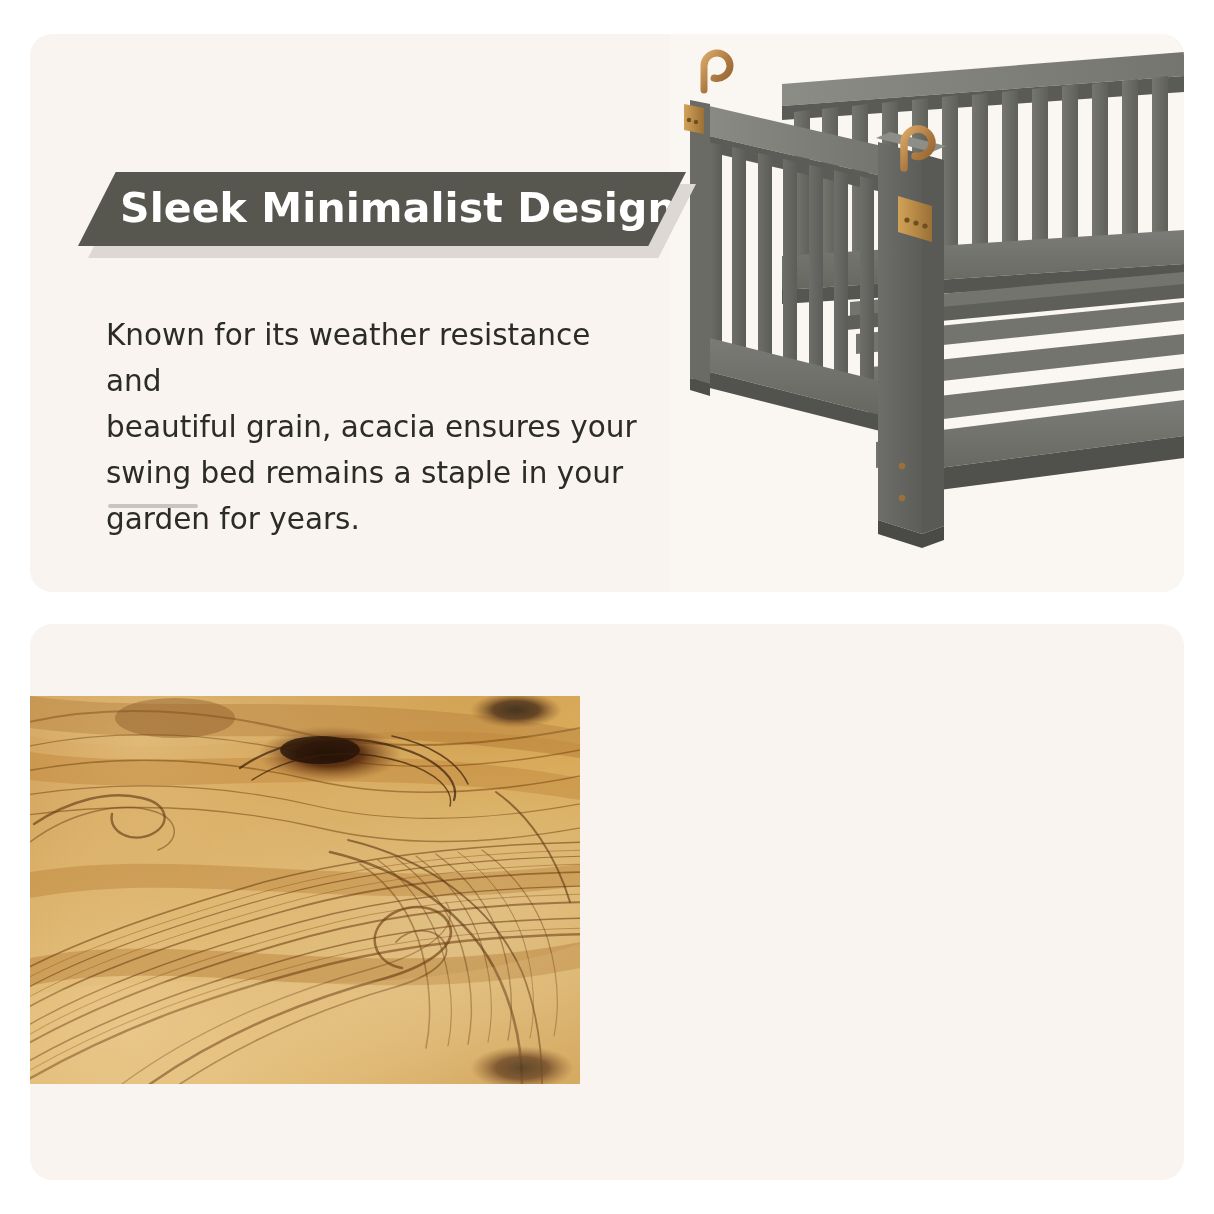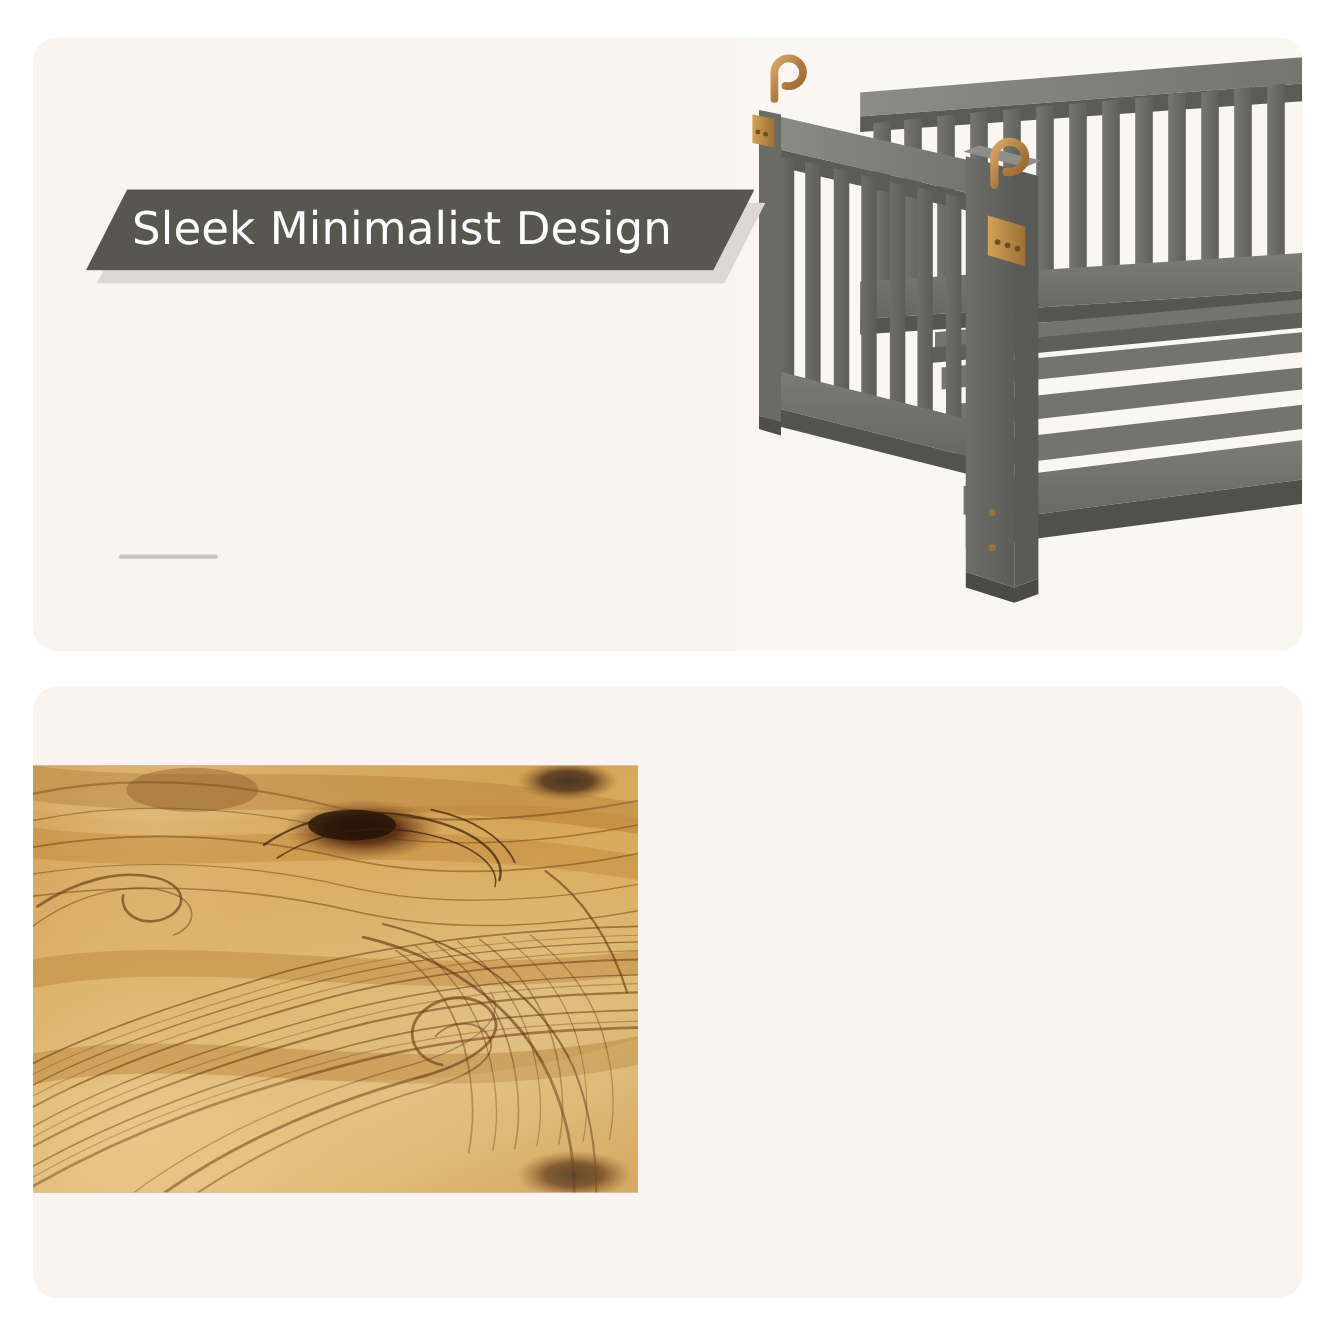--- a/index.html
+++ b/index.html
@@ -61,21 +61,21 @@
     width: 100%;
     height: 100%;
     background: #57564f;
     clip-path: polygon(6.2% 0, 100% 0, 93.8% 100%, 0 100%);
     display: flex;
     align-items: center;
     box-sizing: border-box;
   }
   .banner-text {
     color: #ffffff;
-    font-weight: 400;
+    font-weight: 700;
     letter-spacing: 0.1px;
     line-height: 1.16;
     white-space: pre-line;
   }
 
   #banner-one-wrap { left: 48px; top: 138px; width: 608px; height: 74px; }
   #banner-one { padding-left: 42px; }
   #banner-one .banner-text { font-size: 41px; }
 
   
@@ -250,20 +250,24 @@
       </svg>
     </div>
 
     <div class="banner-wrap" id="banner-one-wrap">
       <div class="banner-shadow"></div>
       <div class="banner" id="banner-one">
         <span class="banner-text">Sleek Minimalist Design</span>
       </div>
     </div>
 
+    <div class="body-text" id="body-one">Known for its weather resistance and
+beautiful grain, acacia ensures your
+swing bed remains a staple in your
+garden for years.</div>
 
     <div class="rule" id="rule-one"></div>
   </div>
 
   <div class="card" id="card-two">
 
     <div id="wood-photo">
       <svg width="550" height="388" viewBox="0 0 550 388" xmlns="http://www.w3.org/2000/svg">
         <defs>
           <linearGradient id="woodBase" x1="0.15" y1="0" x2="0.85" y2="1">

